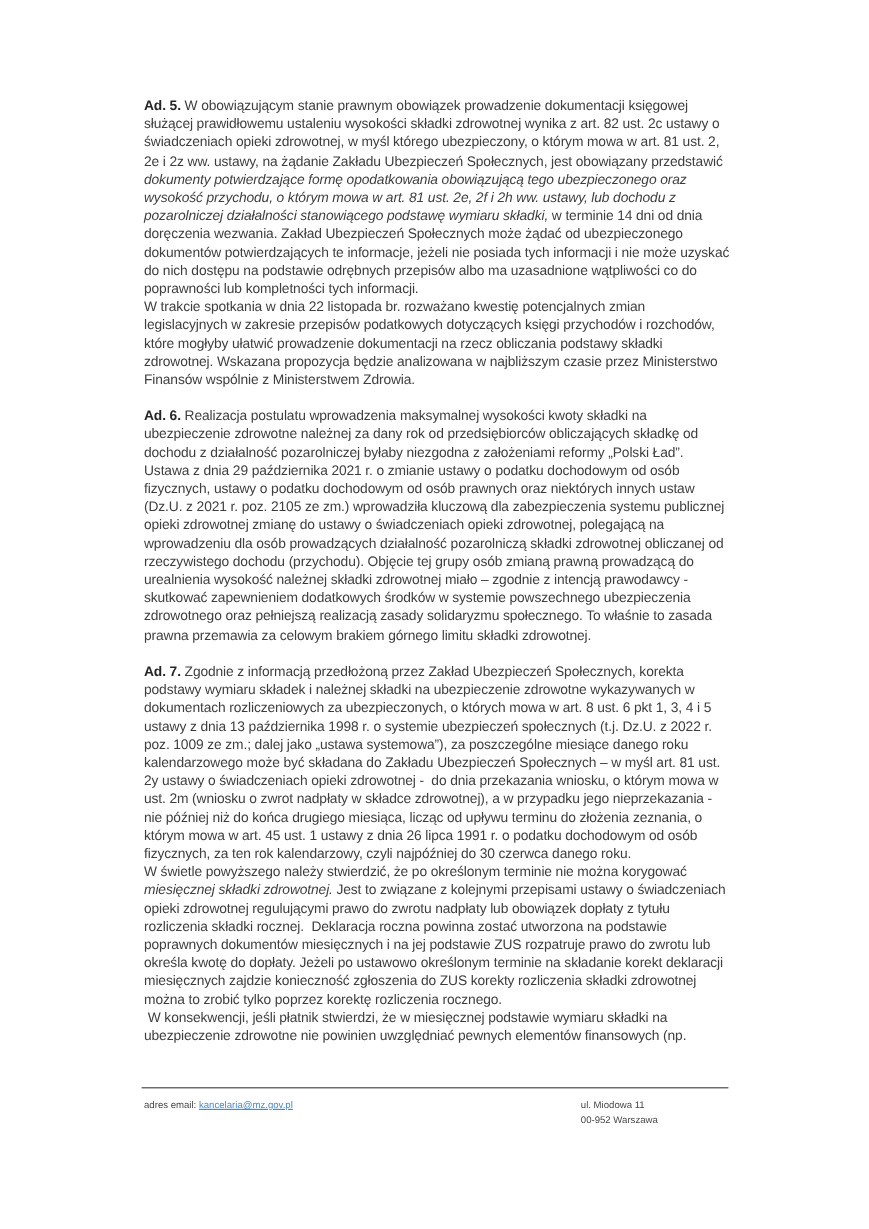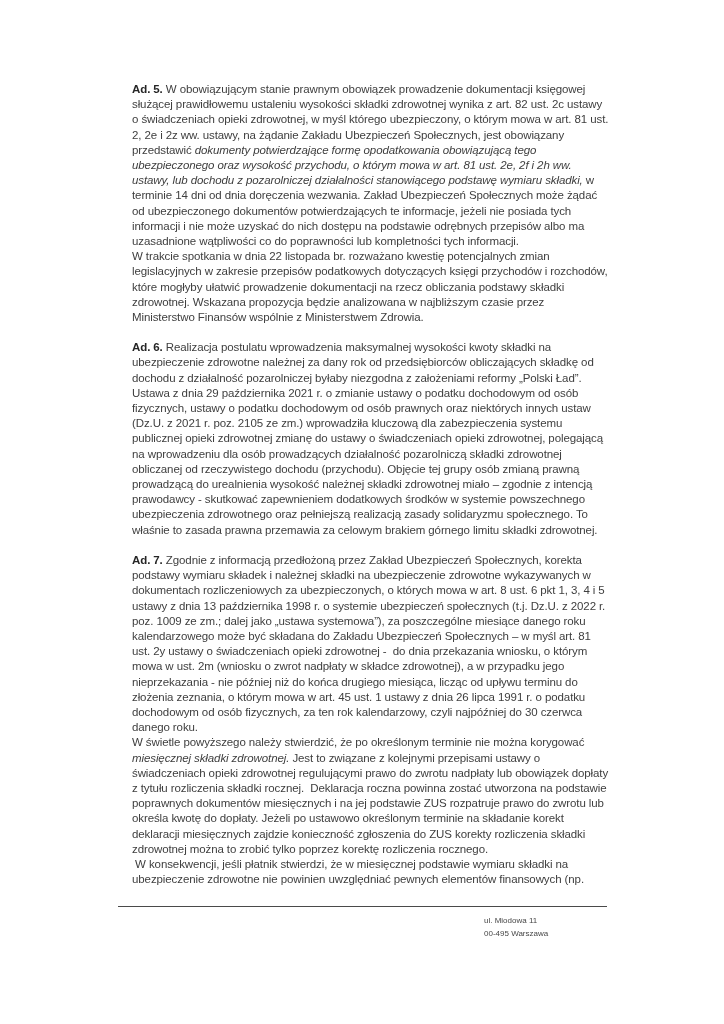--- a/index.html
+++ b/index.html
@@ -20,21 +20,21 @@
     position: absolute;
     left: 120px;
     top: 82px;
     width: 489px;
     font-size: 11.5px;
     line-height: 15.2px;
     letter-spacing: -0.1px;
     color: #3e3e3e;
   }
   .para {
-    margin: 0 0 15px 12px;
+    margin: 0 0 15px 0;
     white-space: pre-wrap;
   }
   .para .b { font-weight: 700; color: #262626; }
   .para .i { font-style: italic; }
   .footer-rule {
     position: absolute;
     left: 118px;
     top: 906px;
     width: 489px;
     height: 0;
@@ -71,20 +71,23 @@
     <p class="para"><span class="b">Ad. 6.</span><span> Realizacja postulatu wprowadzenia maksymalnej wysokości kwoty składki na ubezpieczenie zdrowotne należnej za dany rok od przedsiębiorców obliczających składkę od dochodu z działalność pozarolniczej byłaby niezgodna z założeniami reformy „Polski Ład”. Ustawa z dnia 29 października 2021 r. o zmianie ustawy o podatku dochodowym od osób fizycznych, ustawy o podatku dochodowym od osób prawnych oraz niektórych innych ustaw (Dz.U. z 2021 r. poz. 2105 ze zm.) wprowadziła kluczową dla zabezpieczenia systemu publicznej opieki zdrowotnej zmianę do ustawy o świadczeniach opieki zdrowotnej, polegającą na wprowadzeniu dla osób prowadzących działalność pozarolniczą składki zdrowotnej obliczanej od rzeczywistego dochodu (przychodu). Objęcie tej grupy osób zmianą prawną prowadzącą do urealnienia wysokość należnej składki zdrowotnej miało – zgodnie z intencją prawodawcy - skutkować zapewnieniem dodatkowych środków w systemie powszechnego ubezpieczenia zdrowotnego oraz pełniejszą realizacją zasady solidaryzmu społecznego. To właśnie to zasada prawna przemawia za celowym brakiem górnego limitu składki zdrowotnej.</span></p>
     <p class="para"><span class="b">Ad. 7.</span><span> Zgodnie z informacją przedłożoną przez Zakład Ubezpieczeń Społecznych, korekta podstawy wymiaru składek i należnej składki na ubezpieczenie zdrowotne wykazywanych w dokumentach rozliczeniowych za ubezpieczonych, o których mowa w art. 8 ust. 6 pkt 1, 3, 4 i 5 ustawy z dnia 13 października 1998 r. o systemie ubezpieczeń społecznych (t.j. Dz.U. z 2022 r. poz. 1009 ze zm.; dalej jako „ustawa systemowa”), za poszczególne miesiące danego roku kalendarzowego może być składana do Zakładu Ubezpieczeń Społecznych – w myśl art. 81 ust. 2y ustawy o świadczeniach opieki zdrowotnej -  do dnia przekazania wniosku, o którym mowa w ust. 2m (wniosku o zwrot nadpłaty w składce zdrowotnej), a w przypadku jego nieprzekazania - nie później niż do końca drugiego miesiąca, licząc od upływu terminu do złożenia zeznania, o którym mowa w art. 45 ust. 1 ustawy z dnia 26 lipca 1991 r. o podatku dochodowym od osób fizycznych, za ten rok kalendarzowy, czyli najpóźniej do 30 czerwca danego roku.
 W świetle powyższego należy stwierdzić, że po określonym terminie nie można korygować </span><span class="i">miesięcznej składki zdrowotnej.</span><span> Jest to związane z kolejnymi przepisami ustawy o świadczeniach opieki zdrowotnej regulującymi prawo do zwrotu nadpłaty lub obowiązek dopłaty z tytułu rozliczenia składki rocznej.  Deklaracja roczna powinna zostać utworzona na podstawie poprawnych dokumentów miesięcznych i na jej podstawie ZUS rozpatruje prawo do zwrotu lub określa kwotę do dopłaty. Jeżeli po ustawowo określonym terminie na składanie korekt deklaracji miesięcznych zajdzie konieczność zgłoszenia do ZUS korekty rozliczenia składki zdrowotnej można to zrobić tylko poprzez korektę rozliczenia rocznego.
  W konsekwencji, jeśli płatnik stwierdzi, że w miesięcznej podstawie wymiaru składki na ubezpieczenie zdrowotne nie powinien uwzględniać pewnych elementów finansowych (np.</span></p>
   </main>
 
   <div class="footer-rule"></div>
 
   <footer class="footer">
     <div class="footer-left">
+      <div>
+        <span>adres email: </span><a class="lnk">kancelaria@mz.gov.pl</a>
+      </div>
     </div>
     <div class="footer-right">
       <div>ul. Miodowa 11</div>
-      <div>00-495 Warszawa</div>
+      <div>00-952 Warszawa</div>
     </div>
   </footer>
 
 </div>
 
 </body></html>

